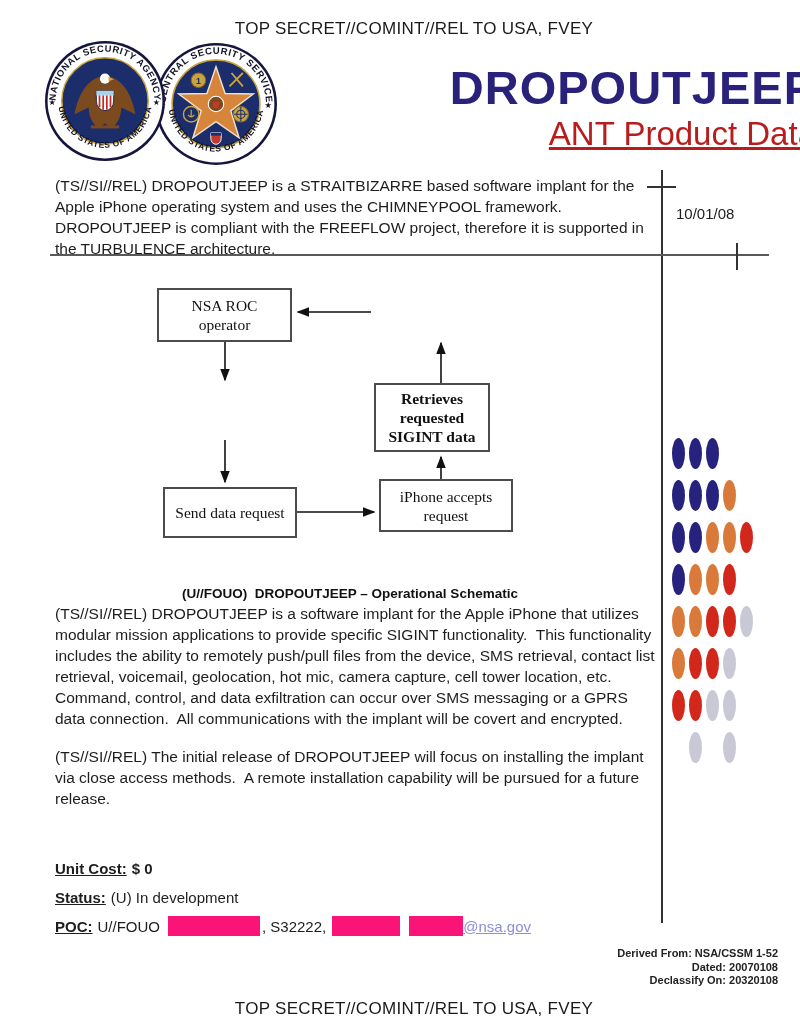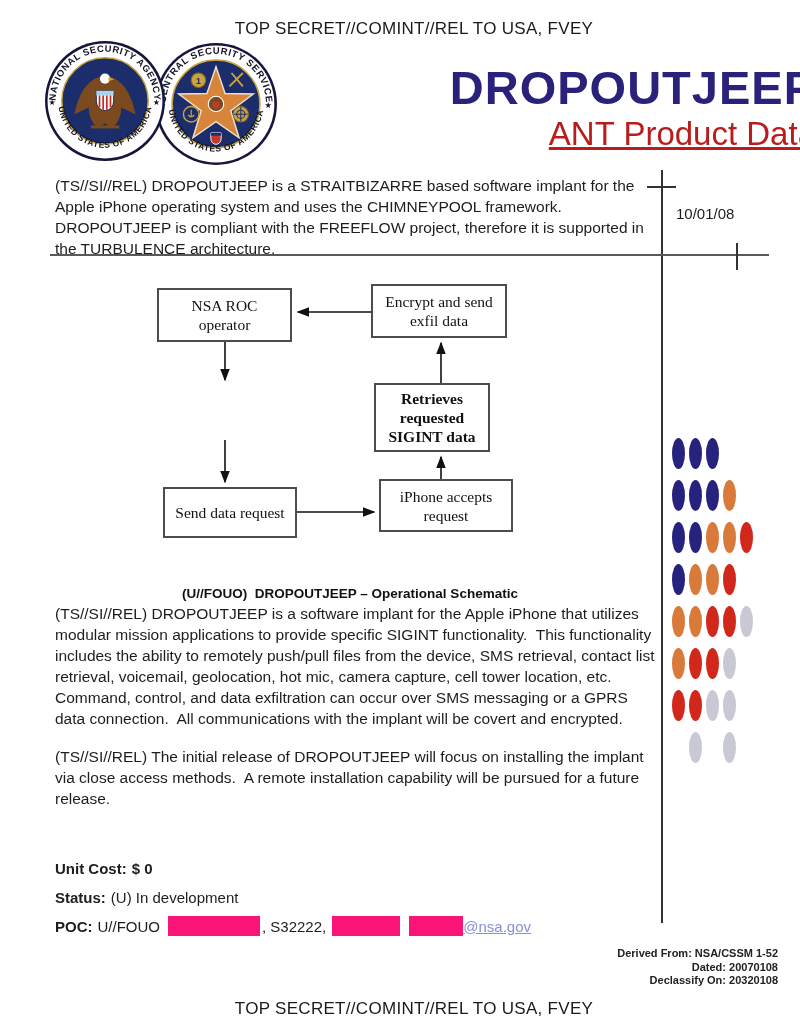--- a/index.html
+++ b/index.html
@@ -44,21 +44,21 @@
   .flow-arrows{position:absolute;left:130px;top:270px;}
 
   .caption{position:absolute;left:40px;top:586px;width:620px;text-align:center;
            font-size:13.5px;font-weight:bold;white-space:pre-wrap;color:#111;}
 
   .fact-line{position:absolute;left:55px;font-size:15px;display:flex;align-items:center;}
   .unit-cost{top:860px;font-weight:bold;}
   .status-line{top:889px;text-align:right;}
   .poc-line{top:916px;}
   .b{font-weight:bold;}
-  .sp{margin-right:5px;}
+  .sp{margin-right:5px;text-decoration:underline;}
   .redact{display:inline-block;height:20px;margin:0 2px;}
   .r1{width:92px;margin-left:8px;}
   .r2{width:68px;margin-left:6px;}
   .r3{width:54px;margin-left:7px;margin-right:0;}
   .email{text-decoration:underline;cursor:pointer;}
 
   .derived{position:absolute;right:50px;top:947px;text-align:right;
            font-size:11px;font-weight:bold;line-height:13.5px;color:#222;}
 
   .dot-grid{position:absolute;left:672px;top:432px;}
@@ -141,21 +141,20 @@
 
   <div class="para intro">(TS//SI//REL) DROPOUTJEEP is a STRAITBIZARRE based software implant for the Apple iPhone operating system and uses the CHIMNEYPOOL framework. DROPOUTJEEP is compliant with the FREEFLOW project, therefore it is supported in the TURBULENCE architecture.</div>
   <div class="date-label">10/01/08</div>
 
   <div class="rule vline"></div>
   <div class="rule tick-top"></div>
   <div class="rule hrule"></div>
   <div class="rule tick-right"></div>
 
   <div class="flow-box box-nsa-roc">NSA ROC operator</div>
-  <div class="flow-box box-encrypt">Encrypt and send exfil data</div>
   <div class="flow-box box-retrieves">Retrieves requested SIGINT data</div>
   <div class="flow-box box-send">Send data request</div>
   <div class="flow-box box-iphone">iPhone accepts request</div>
 
   <svg class="flow-arrows" width="400" height="300" viewBox="0 0 400 300">
     <defs>
       <marker id="ah" markerWidth="9" markerHeight="8" refX="7" refY="3" orient="auto">
         <path d="M0,0 L8,3 L0,6 Z" fill="#111"></path>
       </marker>
     </defs>

